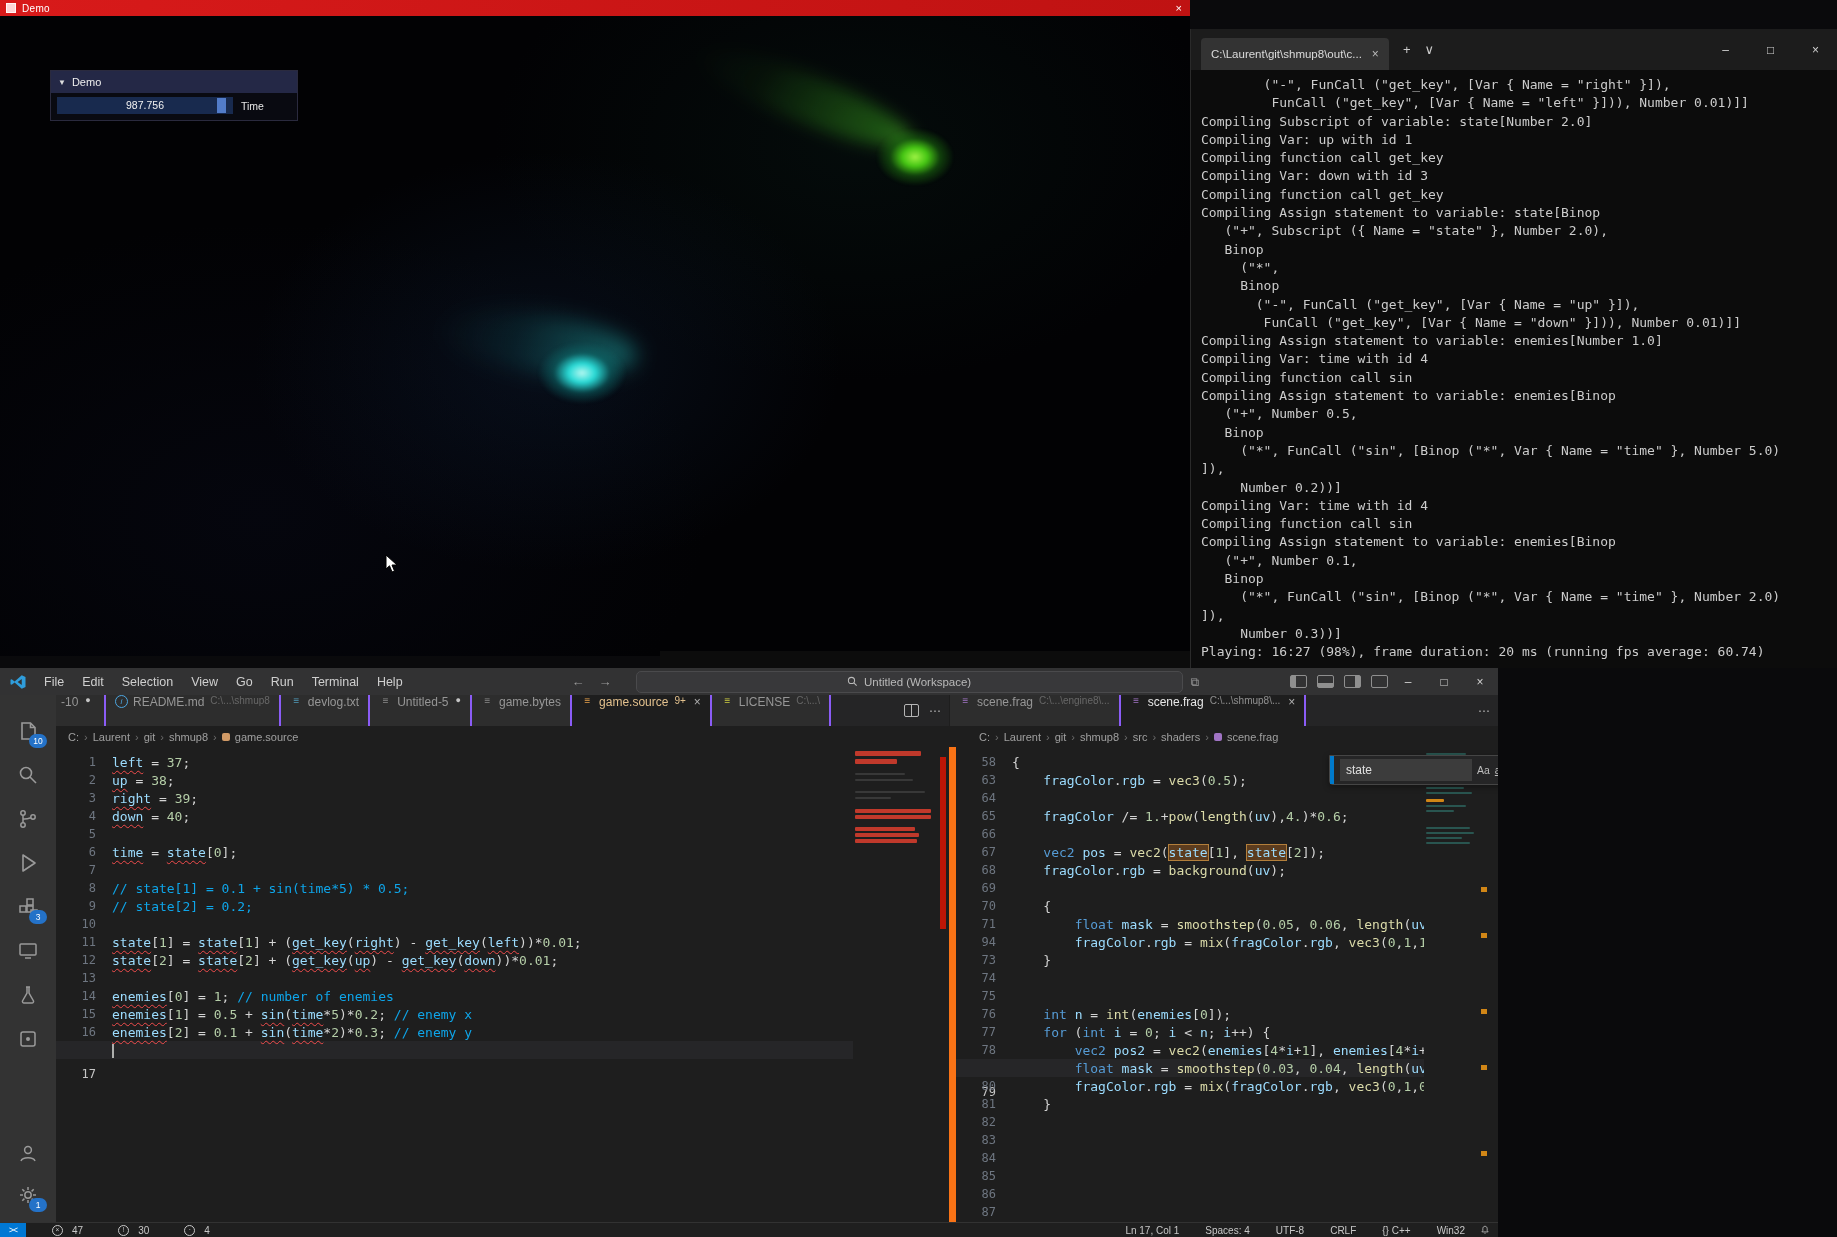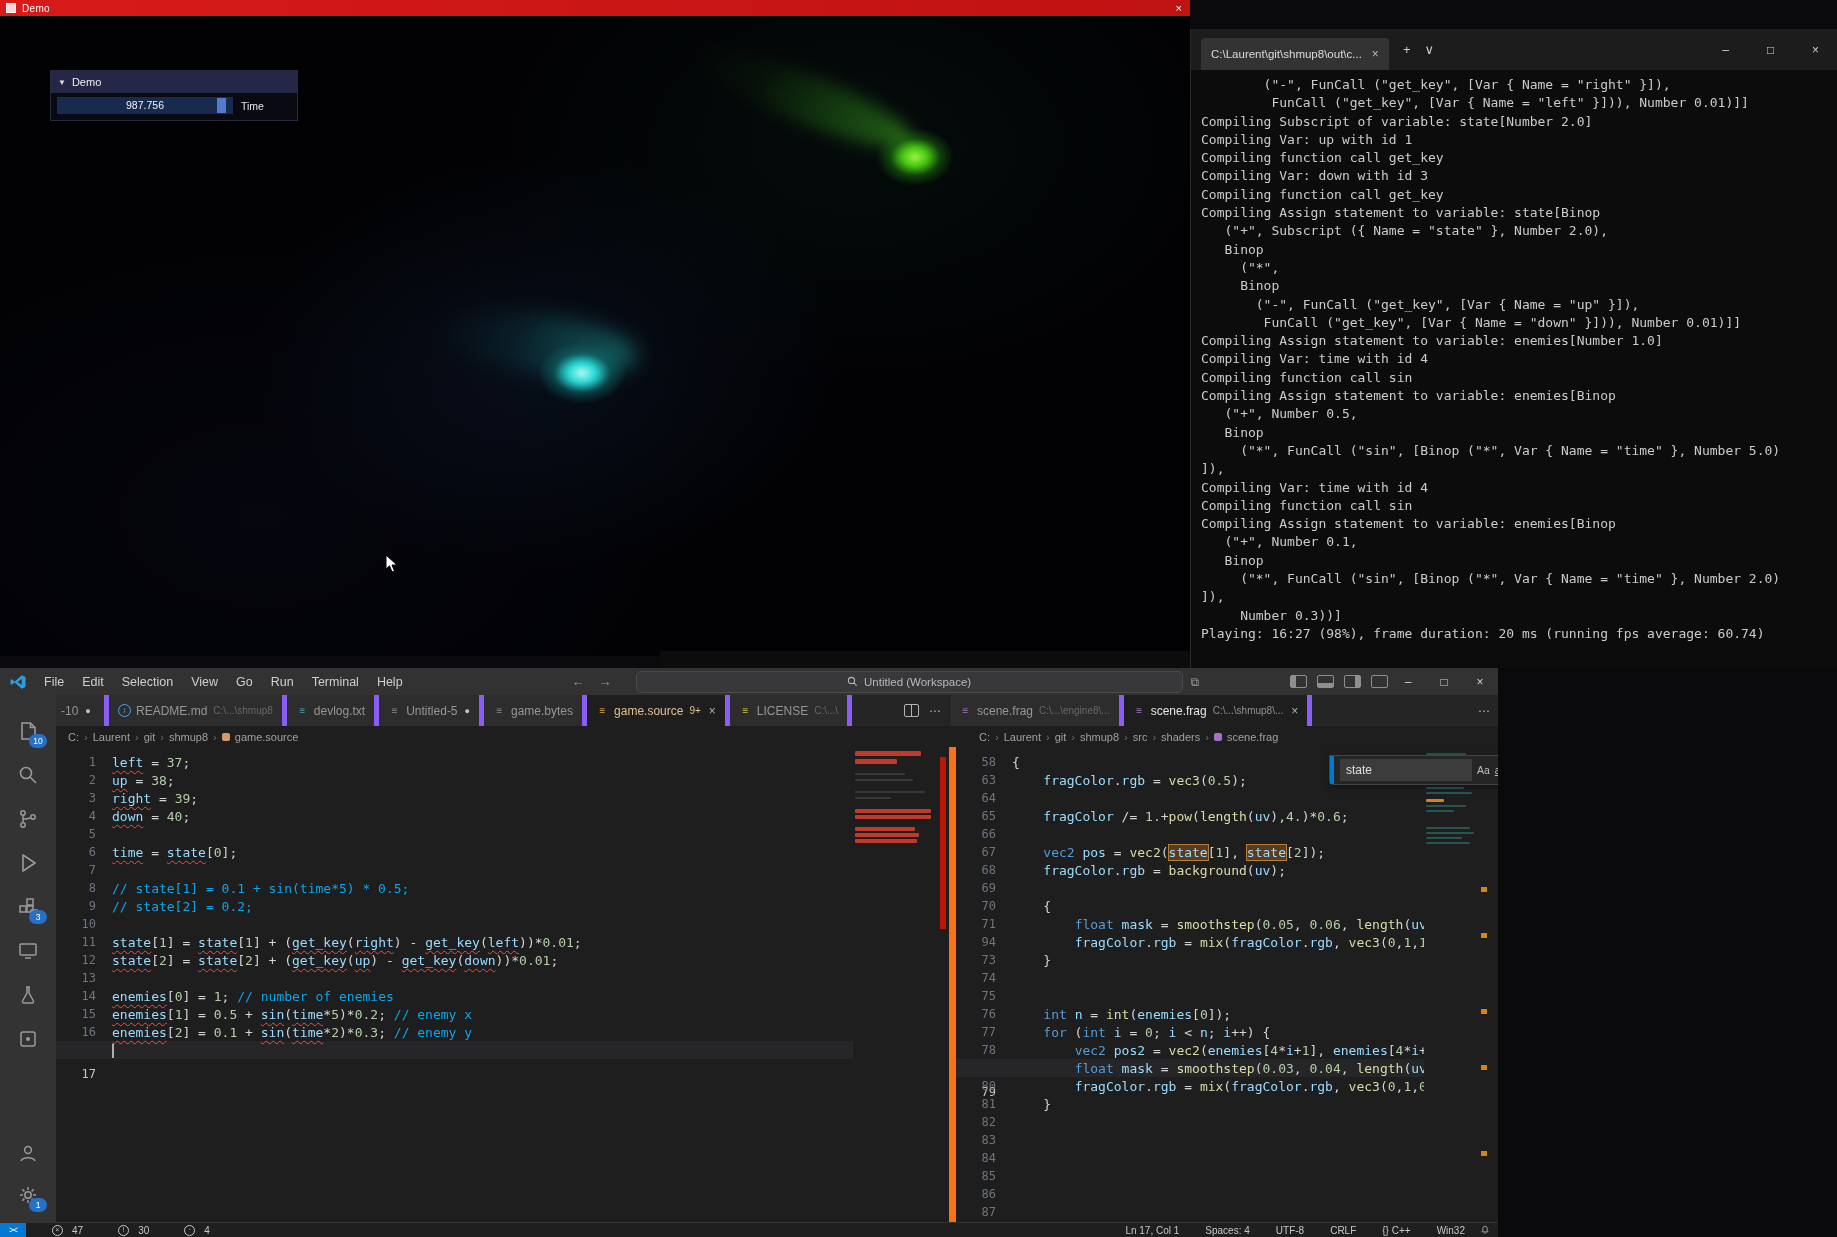--- a/index.html
+++ b/index.html
@@ -73,21 +73,21 @@
   .lic.fill-left::after{content:"";position:absolute;left:0;top:0;bottom:0;width:5px;background:#8f8f8f;}
   .lic.fill-bottom::after{content:"";position:absolute;left:0;right:0;bottom:0;height:4px;background:#8f8f8f;}
   .lic.fill-right::after{content:"";position:absolute;right:0;top:0;bottom:0;width:5px;background:#8f8f8f;}
   .win-controls{position:absolute;right:0;top:0;height:27px;display:flex;}
   .wc{width:36px;height:27px;display:flex;align-items:center;justify-content:center;color:#d0d0d0;font-size:12px;}
 
   
   .tabbar{position:absolute;left:56px;top:27px;right:0;height:31px;background:#252526;display:flex;}
   .tabs-left-wrap{width:893px;display:flex;overflow:hidden;}
   .tabs-right-wrap{flex:1;display:flex;overflow:hidden;border-left:1px solid #1e1e1e;}
-  .tab{display:flex;align-items:center;padding:0 9px;background:#2d2d2d;border-right:5px solid #8b5cf6;
+  .tab{display:flex;align-items:flex-start;padding:0 9px;background:#2d2d2d;border-right:2px solid #8b5cf6;
      color:#969696;font-size:12px;white-space:nowrap;}
   .tab.active{background:#1e1e1e;color:#e7e7e7;}
   .tab.partial{width:38px;overflow:hidden;padding:0 5px;}
   .tab-ico{width:13px;margin-right:5px;font-size:10px;text-align:center;}
   .ico-mdinfo{color:#4da6e0;border:1px solid #4da6e0;border-radius:50%;width:11px;height:11px;line-height:11px;font-size:8px;font-style:italic;}
   .ico-blue{color:#519aba;}
   .ico-gray{color:#8a8a8a;}
   .ico-orange{color:#e8a14b;}
   .ico-yellow{color:#cbcb41;}
   .ico-purple{color:#a074c4;}
@@ -233,20 +233,21 @@
         <div class="tline">       ("-", FunCall ("get_key", [Var { Name = "up" }]),</div>
         <div class="tline">        FunCall ("get_key", [Var { Name = "down" }])), Number 0.01)]]</div>
         <div class="tline">Compiling Assign statement to variable: enemies[Number 1.0]</div>
         <div class="tline">Compiling Var: time with id 4</div>
         <div class="tline">Compiling function call sin</div>
         <div class="tline">Compiling Assign statement to variable: enemies[Binop</div>
         <div class="tline">   ("+", Number 0.5,</div>
         <div class="tline">   Binop</div>
         <div class="tline">     ("*", FunCall ("sin", [Binop ("*", Var { Name = "time" }, Number 5.0)</div>
         <div class="tline">]),</div>
+        <div class="tline">     Number 0.2))]</div>
         <div class="tline">Compiling Var: time with id 4</div>
         <div class="tline">Compiling function call sin</div>
         <div class="tline">Compiling Assign statement to variable: enemies[Binop</div>
         <div class="tline">   ("+", Number 0.1,</div>
         <div class="tline">   Binop</div>
         <div class="tline">     ("*", FunCall ("sin", [Binop ("*", Var { Name = "time" }, Number 2.0)</div>
         <div class="tline">]),</div>
         <div class="tline">     Number 0.3))]</div>
         <div class="tline">Playing: 16:27 (98%), frame duration: 20 ms (running fps average: 60.74)</div>
       </div>

